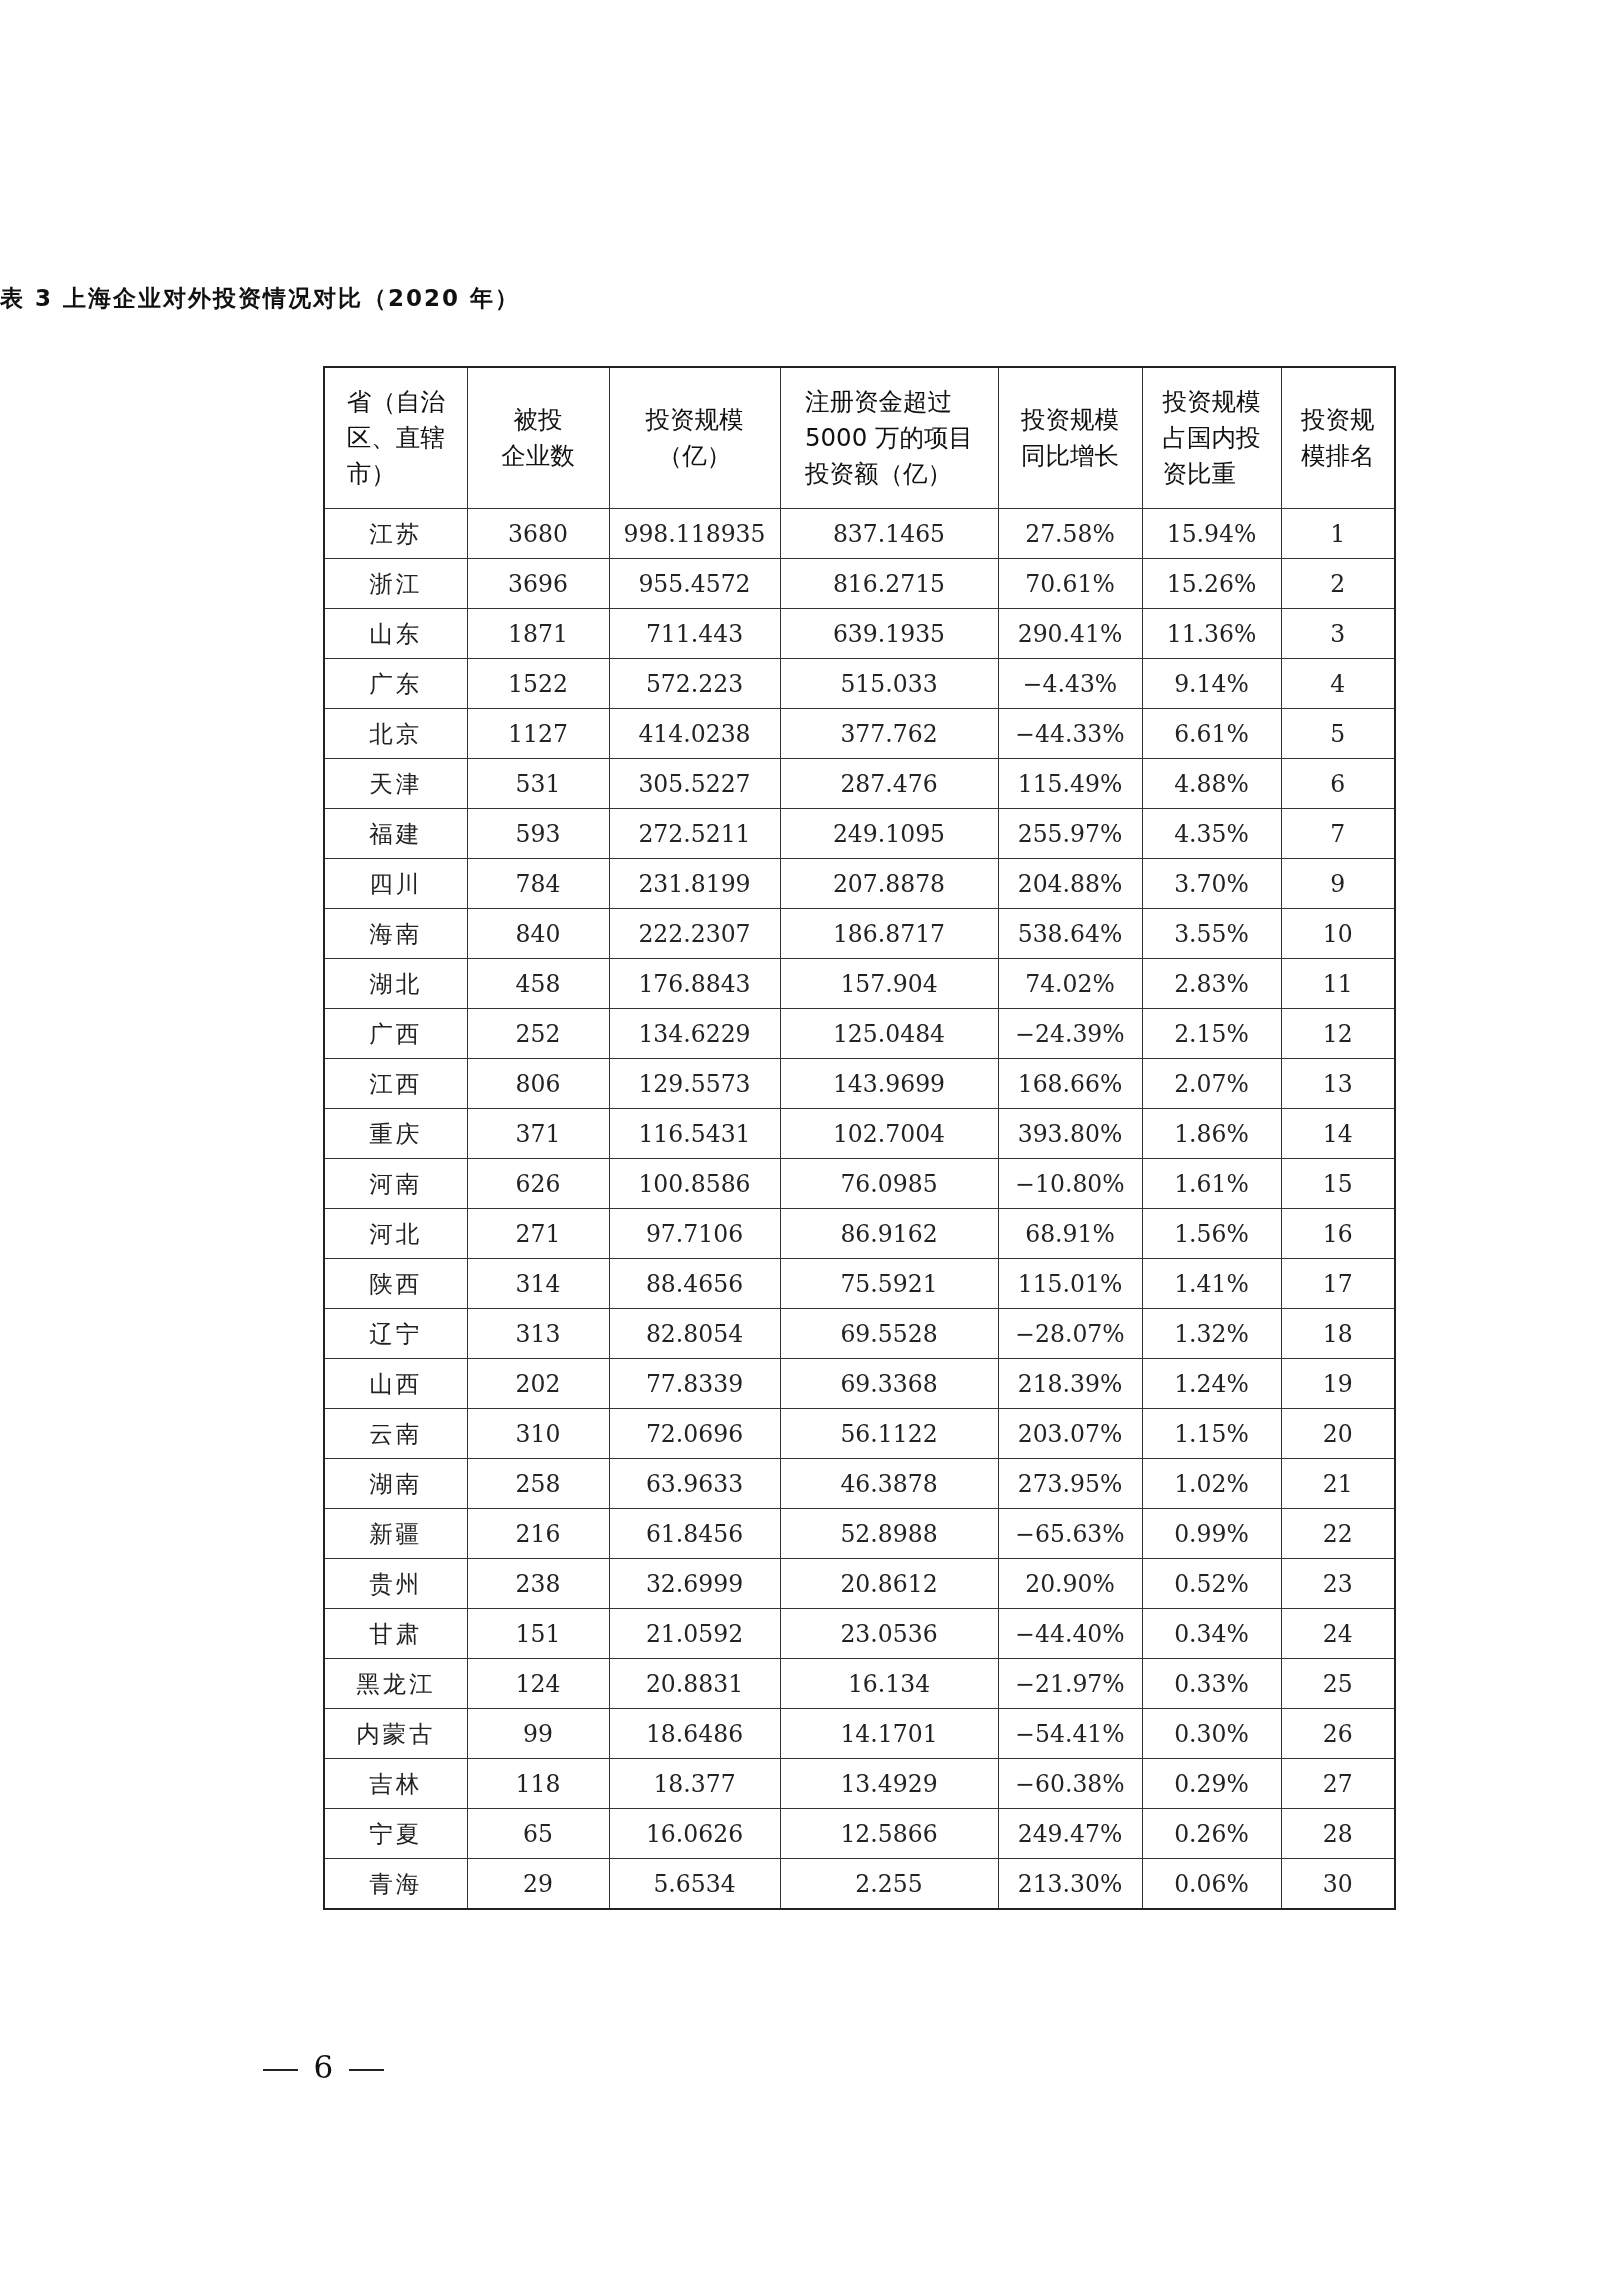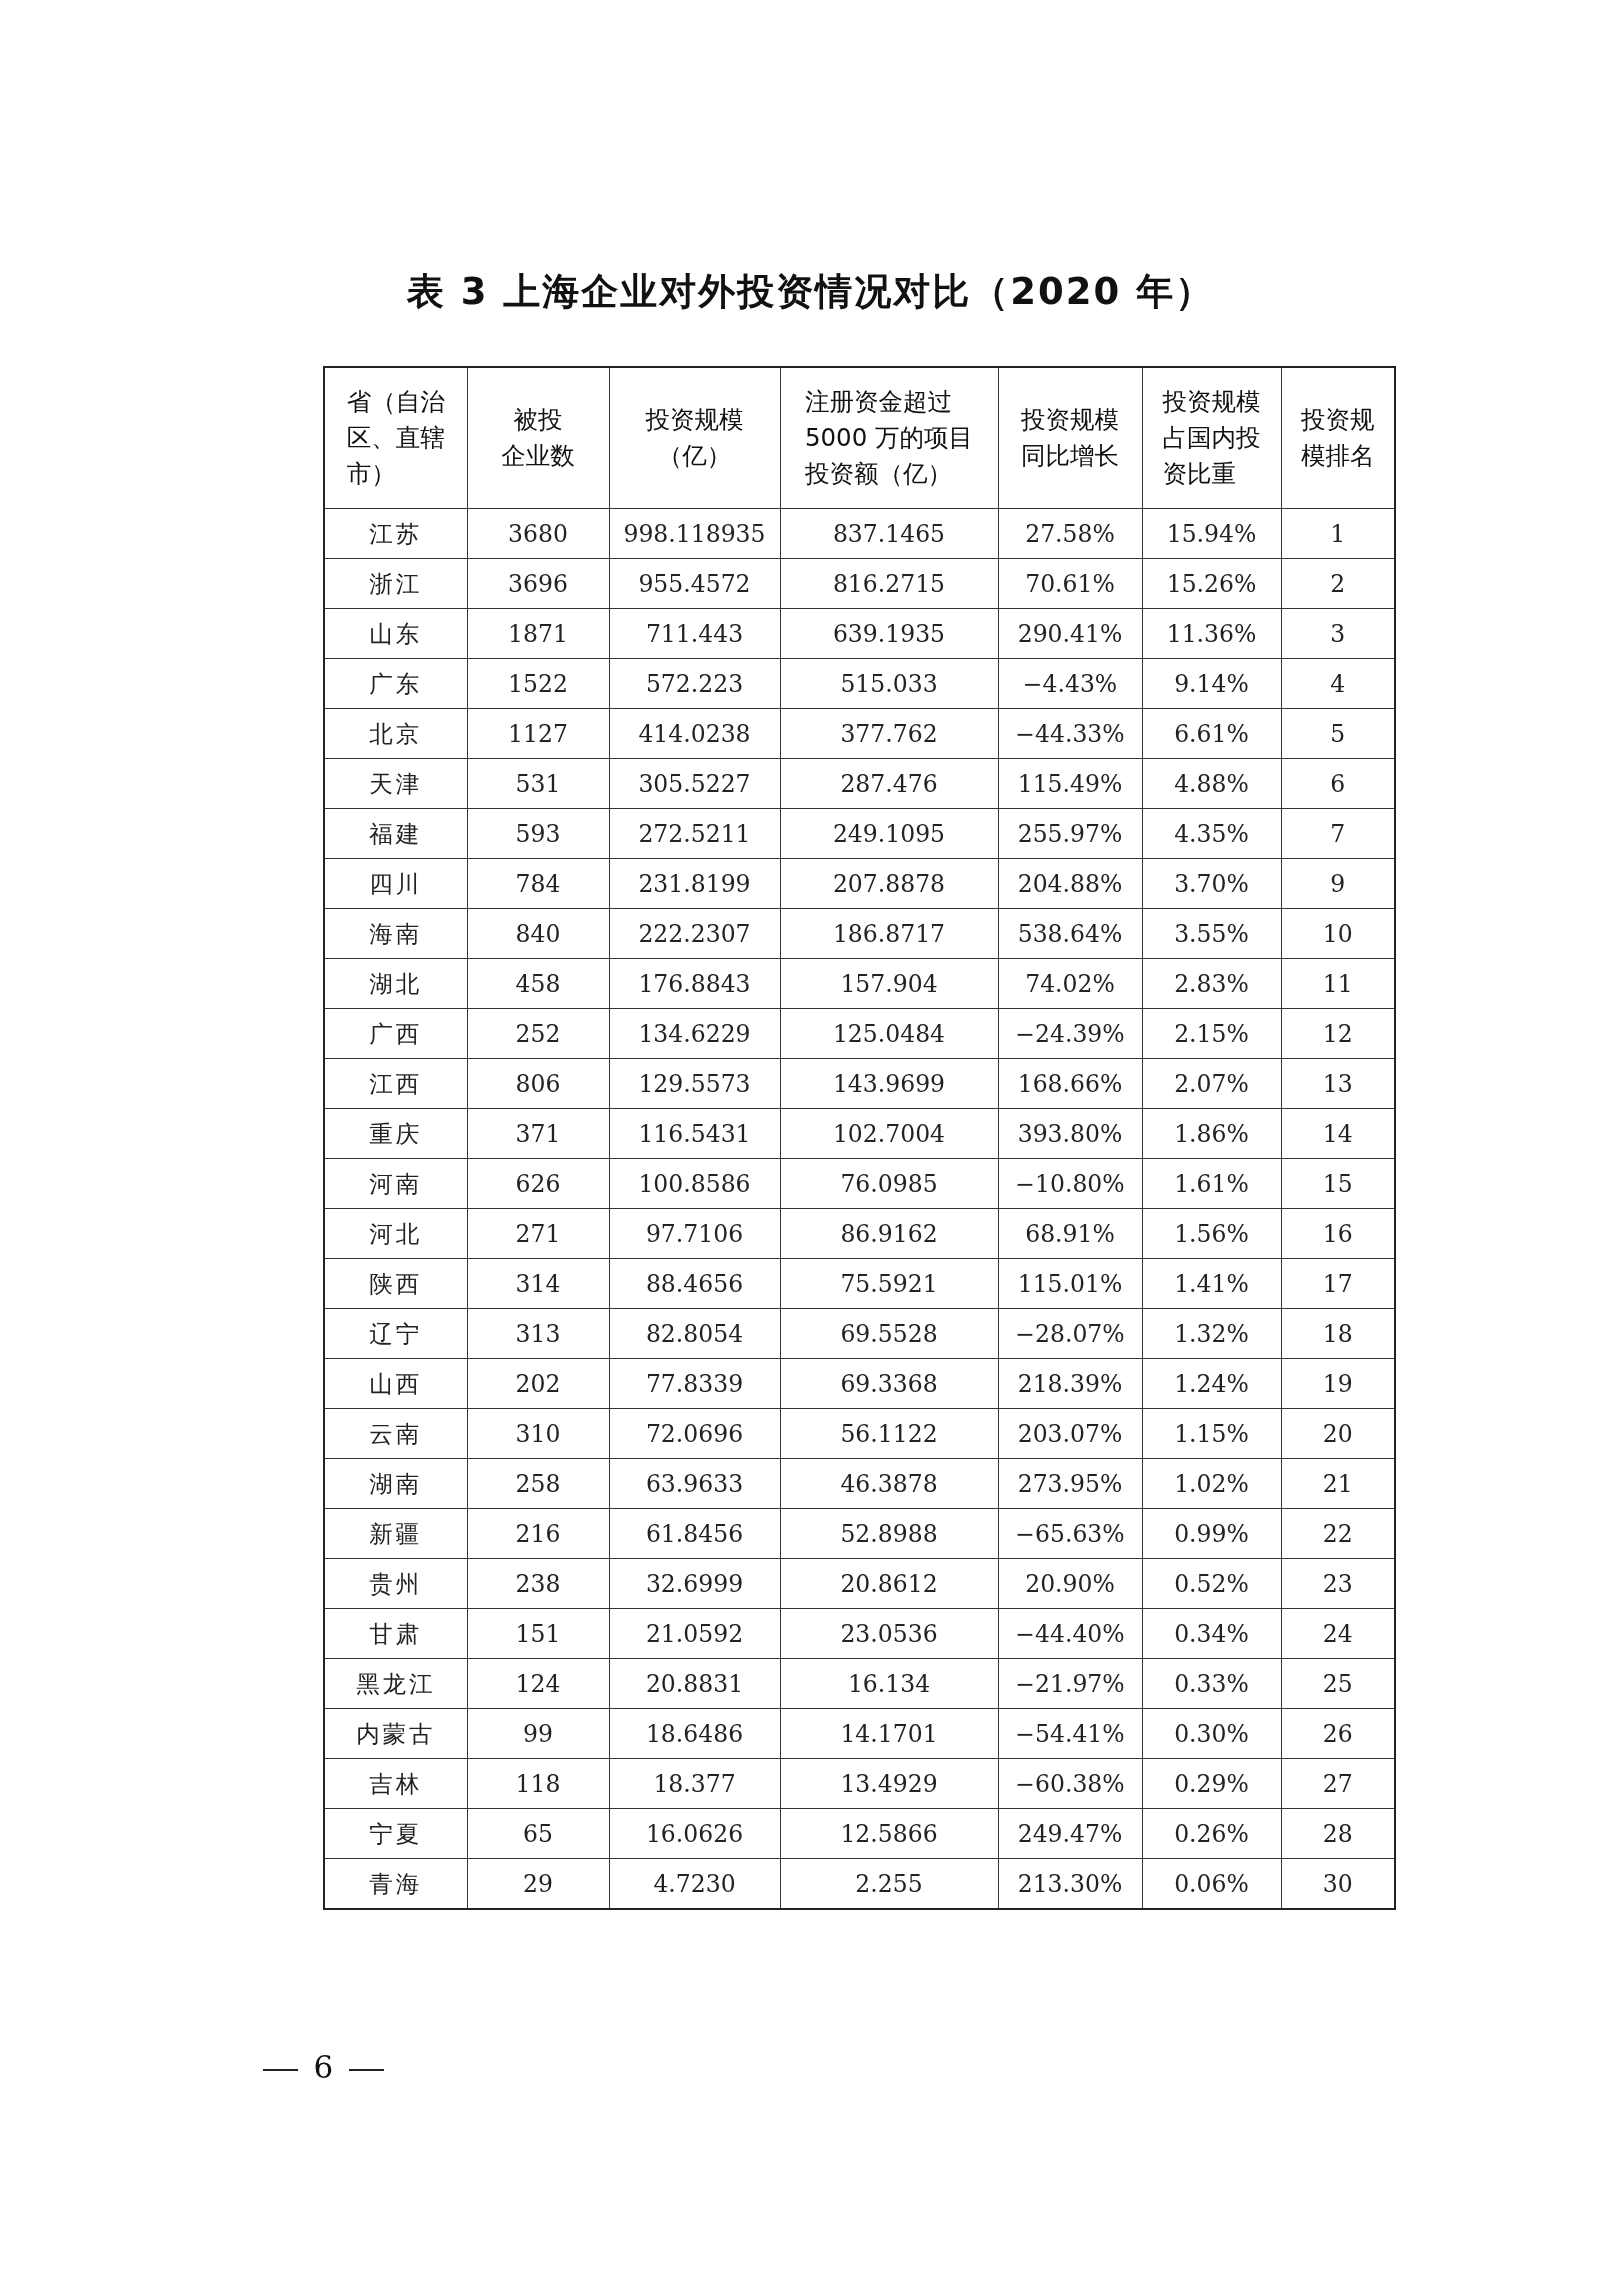--- a/index.html
+++ b/index.html
@@ -1,20 +1,20 @@
 <!DOCTYPE html>
 <html><head>
 <meta charset="utf-8">
 <style>
   html, body { margin:0; padding:0; background:#ffffff; }
   body { width:1621px; height:2293px; position:relative; overflow:hidden;
          font-family:"DejaVu Serif", "Liberation Serif", serif; color:#1a1a1a; }
-  .title { position:absolute; left:0; width:1621px; top:267px; text-align:center;
+  .title { position:absolute; left:0; width:1621px; top:283px; 
            font-family:"DejaVu Sans", "Liberation Sans", sans-serif; font-weight:bold;
-           font-size:37px; letter-spacing:2px; color:#111; }
+           font-size:23px; letter-spacing:2px; color:#111; }
   table.data { position:absolute; left:275px; top:366px; width:1070px;
                border-collapse:collapse; border:2.9px solid #222; table-layout:fixed;margin-left:48px; }
   table.data th, table.data td { border:1.5px solid #333; text-align:center; vertical-align:middle; padding:0; }
   table.data th { height:140px; font-family:"DejaVu Sans", "Liberation Sans", sans-serif;
                   font-weight:normal; font-size:24.5px; line-height:36px; color:#111; }
   table.data th .hl { display:inline-block; text-align:left; }
   table.data td { height:49px; font-size:23.5px; color:#222; }
   table.data td.prov { font-family:Liberation Sans, sans-serif; letter-spacing:2.9px; }
   .pagenum { position:absolute; top:2049px; left:247px; font-size:31px; color:#111;
              font-family:"DejaVu Serif", "Liberation Serif", serif; }
@@ -286,21 +286,21 @@
         <td>65</td>
         <td>16.0626</td>
         <td>12.5866</td>
         <td>249.47%</td>
         <td>0.26%</td>
         <td>28</td>
       </tr>
       <tr>
         <td class="prov">青海</td>
         <td>29</td>
-        <td>4.7230</td>
+        <td>5.6534</td>
         <td>2.255</td>
         <td>213.30%</td>
         <td>0.06%</td>
         <td>30</td>
       </tr>
     </tbody>
 </table>
 
 <div class="pagenum">
   <span class="dash"></span><span>6</span><span class="dash"></span>

